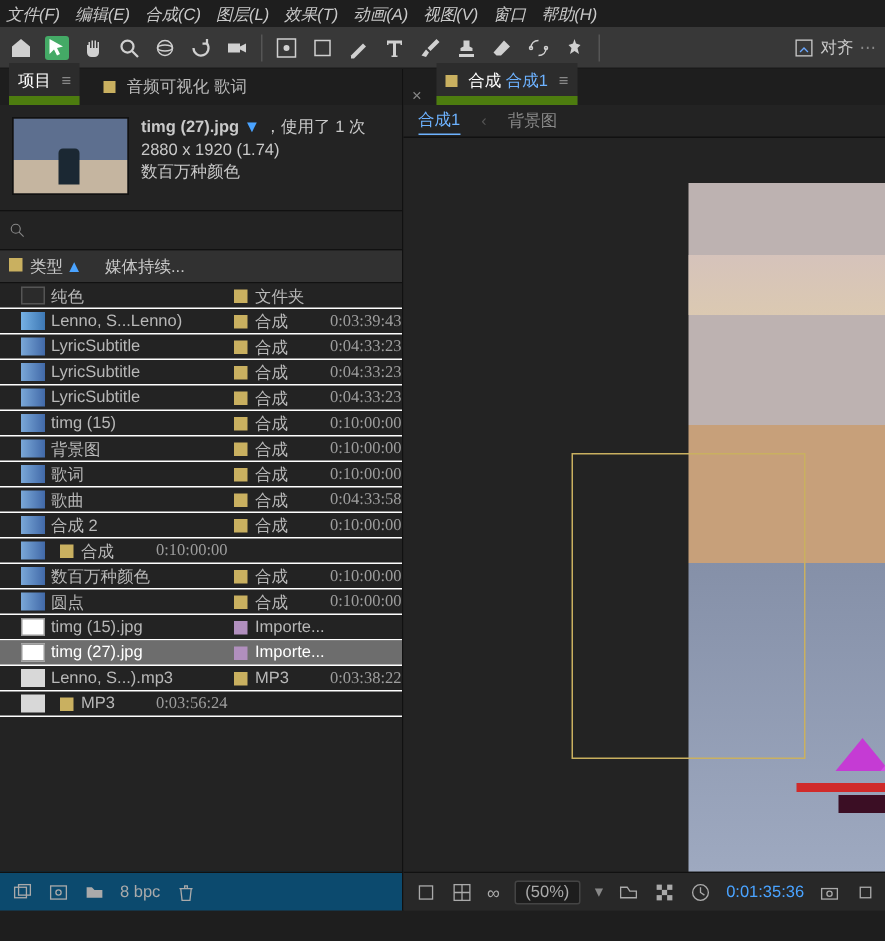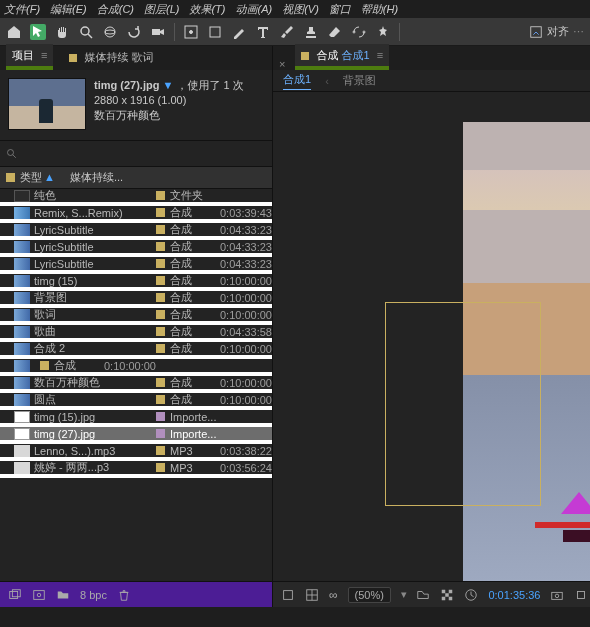--- a/index.html
+++ b/index.html
@@ -17,54 +17,54 @@
   .align-ctl { margin-left:auto; display:flex; align-items:center; gap:4px; color:#c9c9c9; }
 
   
   .main { display:flex; height:561px; }
   .left  { width:290px; background:#232323; display:flex; flex-direction:column; border-right:1px solid #111; }
   .right { flex:1; background:#232323; display:flex; flex-direction:column; position:relative; }
 
   
   .panel-tabs { height:24px; display:flex; align-items:flex-end; padding:0 6px; gap:10px; background:#1e1e1e; }
   .panel-tab  { padding:4px 6px 3px 6px; color:#bbb; border-bottom:2px solid transparent; }
-  .panel-tab.current { color:#fff; border-bottom:4px solid #4d7c0f; background:#2c2c2c; }
+  .panel-tab.current { color:#fff; border-bottom:6px solid #4d7c0f; background:#2c2c2c; }
   .panel-tab .sq { display:inline-block; width:8px; height:8px; background:#c9b060; margin-right:4px; vertical-align:middle; }
 
   .asset-header { display:flex; gap:8px; padding:8px 8px 10px 8px; background:#232323; border-bottom:1px solid #111; }
   .thumb { width:78px; height:52px; background:linear-gradient(#5d6f8f 0%,#5d6f8f 55%,#c5b5a0 55%,#c5b5a0 100%); position:relative; border:1px solid #111; }
   .thumb .sil { position:absolute; bottom:6px; left:30px; width:14px; height:24px; background:#1b2833; border-radius:3px 3px 0 0; }
   .asset-meta { line-height:15px; color:#c9c9c9; }
 
   .search-row { height:26px; display:flex; align-items:center; padding:0 6px; background:#232323; border-bottom:1px solid #111; }
   .search-row svg { width:12px; height:12px; fill:#888; }
 
   .list-head { height:22px; background:#313131; display:flex; align-items:center; color:#c9c9c9; border-bottom:1px solid #111; }
   .col-name  { width:140px; padding-left:6px; }
   .col-swatch{ width:20px; text-align:center; }
   .col-type  { width:50px; }
   .col-dur   { flex:1; }
   .arrow     { color:#4aa3ff; margin-left:2px; }
 
   .rows { flex:1 1 auto; overflow:auto; background:#232323; min-height:0; }
-  .row  { height:17px; display:flex; align-items:center; border-bottom:4px solid #ffffff; }
+  .row  { height:17px; display:flex; align-items:center; border-bottom:1px solid #ffffff; }
   .row.sel { background:#6d6d6d; color:#fff; }
   .row .ic { width:16px; height:12px; margin:0 4px 0 14px; display:inline-block; }
   .ic.folder{ background:#2b2b2b; border:1px solid #555; }
   .ic.comp  { background:linear-gradient(90deg,#7aa8d8,#4169a8); }
   .ic.video { background:linear-gradient(90deg,#76b1e4,#3d78b5); }
   .ic.image { background:#fff; border:1px solid #999; }
   .ic.audio { background:#d8d8d8; }
   .row .nm  { width:116px; white-space:nowrap; overflow:hidden; text-overflow:ellipsis; }
   .row .sw  { width:20px; display:flex; justify-content:center; }
   .row .sw i{ width:9px; height:9px; display:block; }
   .row .tp  { width:50px; }
-  .row .du  { flex:1; color:#9e9e9e; }
-
-  .bottom-left { height:26px; background:#4c1d95; border-top:1px solid #111; display:flex; align-items:center; gap:10px; padding:0 8px; color:#aaa; }
+  .row .du  { flex:1; color:#9e9e9e;font-family:Liberation Serif, serif; }
+
+  .bottom-left { height:26px; background:#0c4a6e; border-top:1px solid #111; display:flex; align-items:center; gap:10px; padding:0 8px; color:#aaa; }
   .bottom-left .ico { width:14px; height:14px; }
 
   
   .comp-tabs { height:24px; display:flex; align-items:flex-end; padding:0 6px; gap:10px; background:#1e1e1e; }
   .sub-tabs  { height:22px; display:flex; align-items:center; gap:14px; padding:0 10px; background:#232323; color:#888; border-bottom:1px solid #111; }
   .sub-tabs .st.active { color:#6db2ff; border-bottom:1px solid #6db2ff; padding-bottom:2px; }
 
   .canvas-wrap { flex:1; background:#232323; position:relative; overflow:hidden; }
   .canvas { position:absolute; left:190px; top:30px; width:180px; height:460px; background:linear-gradient(#bdb2b1 0%,#bdb2b1 35%,#c7a07a 35%,#c7a07a 55%,#8590a8 55%,#9ea9c0 100%); }
   .canvas .sel-box { position:absolute; left:-78px; top:180px; width:156px; height:204px; border:1px solid #c9b060; }
@@ -198,35 +198,35 @@
 
   <div class="left">
 
     <div class="panel-tabs">
       <div class="panel-tab current">
         <span>项目</span>
         <span style="margin-left:4px;color:#888">≡</span>
       </div>
       <div class="panel-tab">
         <span class="sq"></span>
-        <span>媒体持续 歌词</span>
+        <span>音频可视化 歌词</span>
       </div>
     </div>
 
     <div class="asset-header">
       <div class="thumb">
           <div class="sil"></div>
         </div>
       <div class="asset-meta">
         <div>
           <b>timg (27).jpg</b>
           <span style="color:#4aa3ff">▼</span>
           <span>，使用了 1 次</span>
         </div>
-        <div>2880 x 1916 (1.00)</div>
+        <div>2880 x 1920 (1.74)</div>
         <div>数百万种颜色</div>
       </div>
     </div>
 
     <div class="search-row">
       <svg viewBox="0 0 16 16">
           <circle cx="6" cy="6" r="4" fill="none" stroke="#888"></circle>
           <path d="M9 9l4 4" stroke="#888"></path>
         </svg>
     </div>
@@ -242,21 +242,21 @@
           <span class="ic folder"></span>
           <span class="nm">纯色</span>
           <span class="sw">
             <i style="background:#c9b060"></i>
           </span>
           <span class="tp">文件夹</span>
           <span class="du"></span>
         </div>
         <div class="row">
           <span class="ic video"></span>
-          <span class="nm">Remix, S...Remix)</span>
+          <span class="nm">Lenno, S...Lenno)</span>
           <span class="sw">
             <i style="background:#c9b060"></i>
           </span>
           <span class="tp">合成</span>
           <span class="du">0:03:39:43</span>
         </div>
         <div class="row">
           <span class="ic comp"></span>
           <span class="nm">LyricSubtitle</span>
           <span class="sw">
@@ -376,21 +376,20 @@
           <span class="ic audio"></span>
           <span class="nm">Lenno, S...).mp3</span>
           <span class="sw">
             <i style="background:#c9b060"></i>
           </span>
           <span class="tp">MP3</span>
           <span class="du">0:03:38:22</span>
         </div>
         <div class="row">
           <span class="ic audio"></span>
-          <span class="nm">姚婷 - 两两...p3</span>
           <span class="sw">
             <i style="background:#c9b060"></i>
           </span>
           <span class="tp">MP3</span>
           <span class="du">0:03:56:24</span>
         </div>
       </div>
 
     <div class="bottom-left">
       <svg class="ico" viewBox="0 0 16 16" fill="none" stroke="#aaa">

